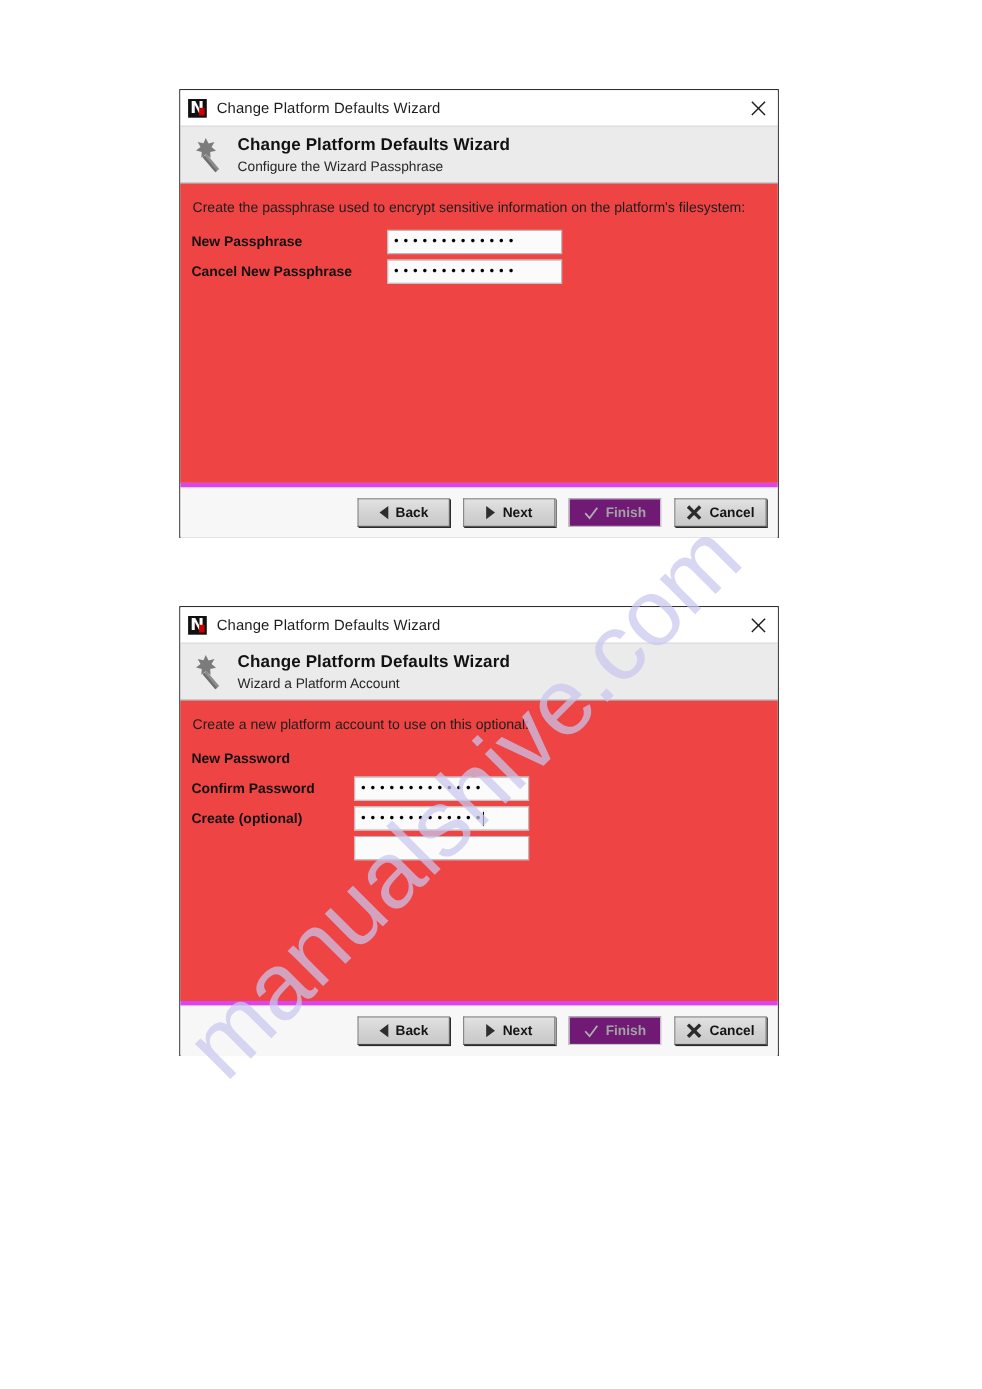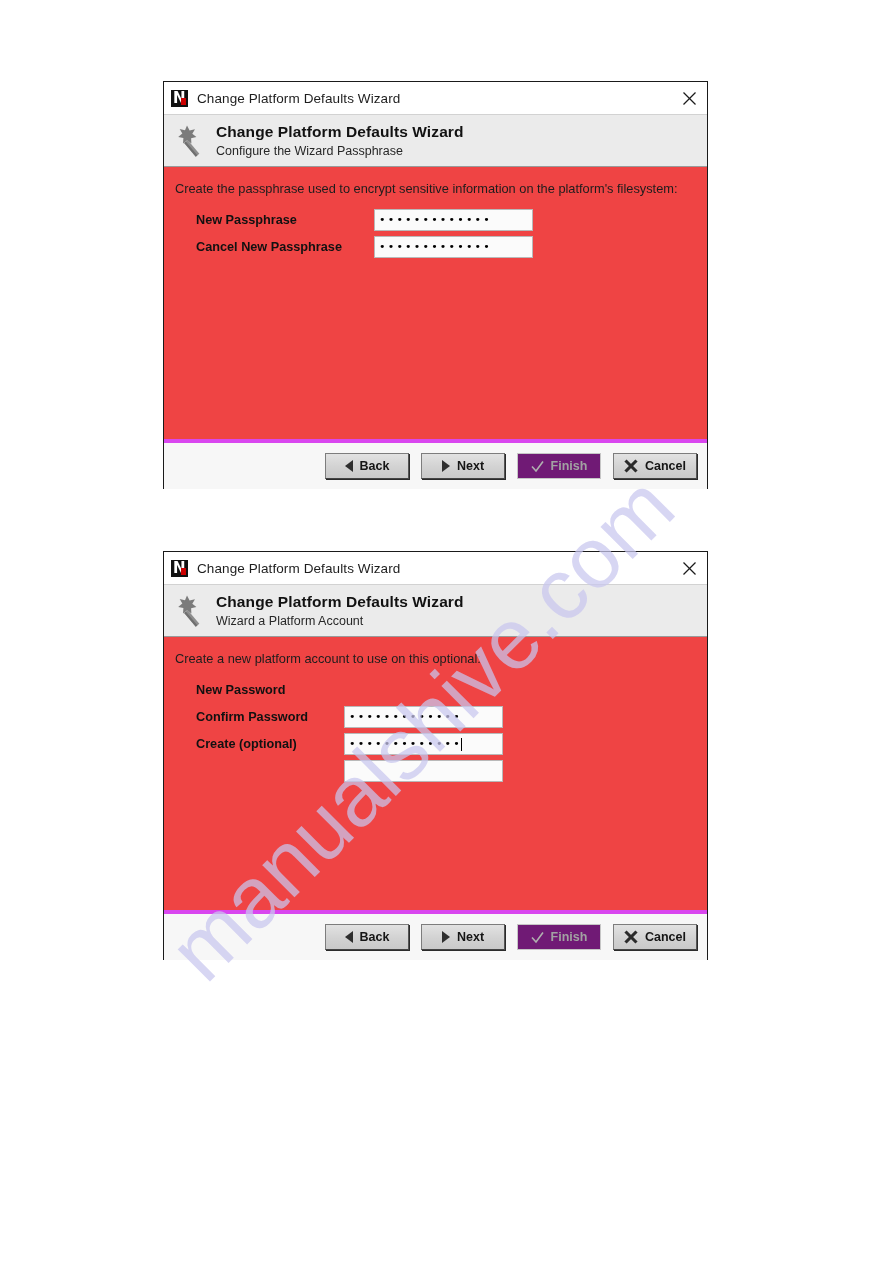--- a/index.html
+++ b/index.html
@@ -188,21 +188,21 @@
   }
   .caret {
     display: inline-block;
     width: 1px;
     height: 13px;
     background: #000000;
     margin-left: -1px;
     vertical-align: -2px;
   }
 
-  .rows-wrap { position: relative; margin-left: 22px; }
+  .rows-wrap { position: relative; }
 
   
   .footer {
     background: #f7f7f7;
     border-top: 4px solid #d946ef;
     height: 50px;
     display: flex;
     align-items: center;
     justify-content: flex-end;
     padding-right: 10px;

